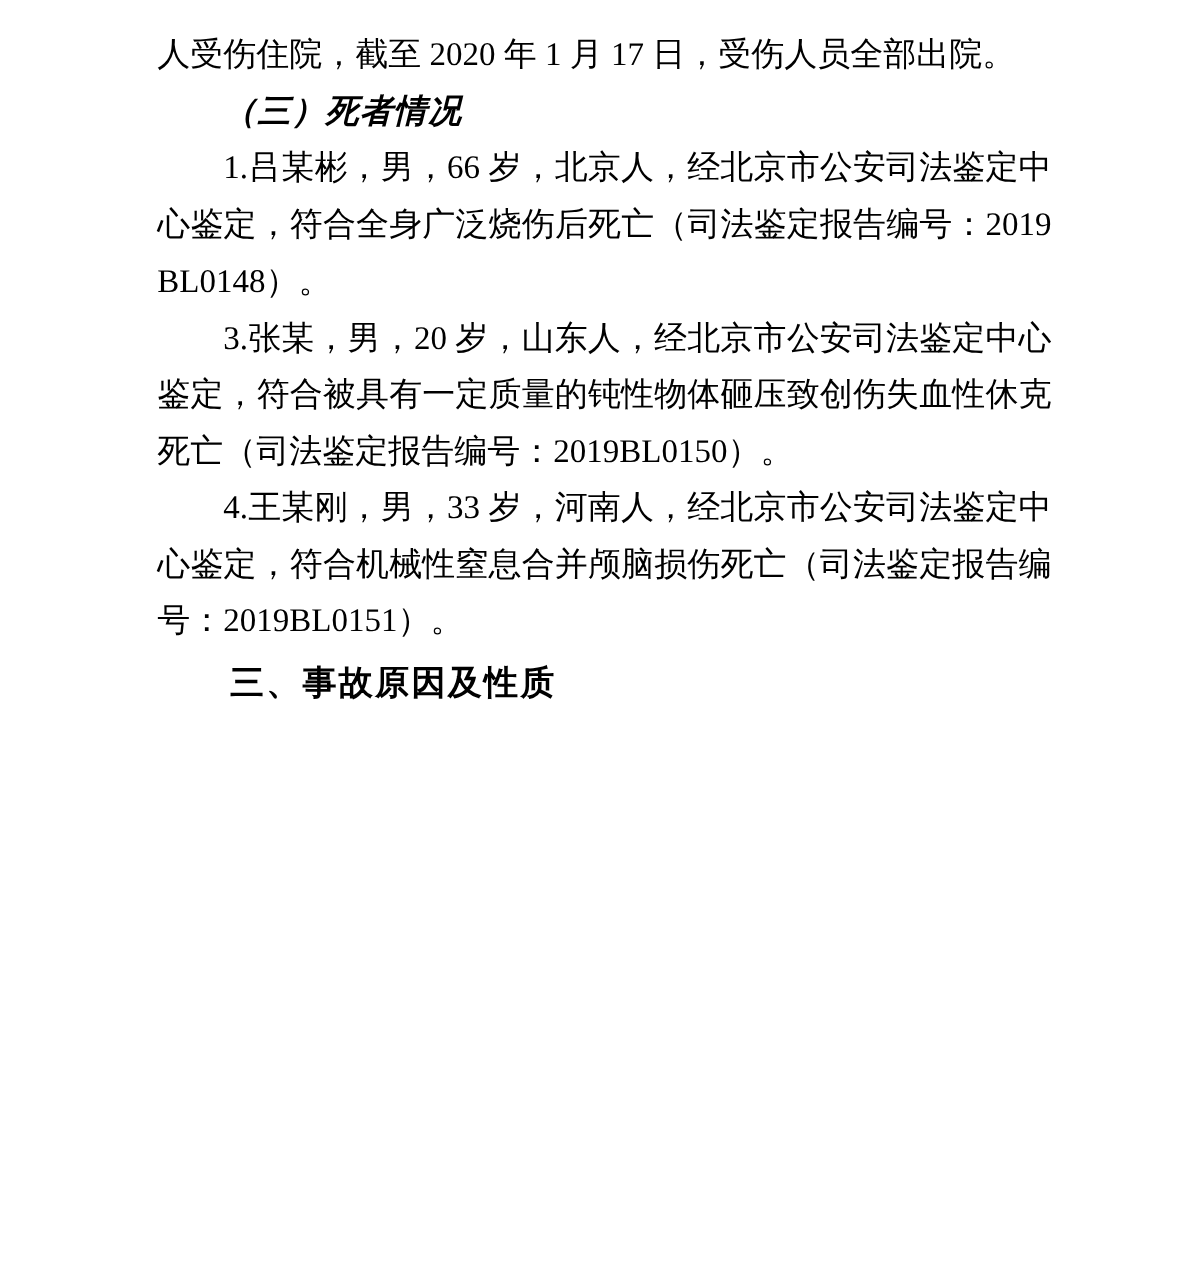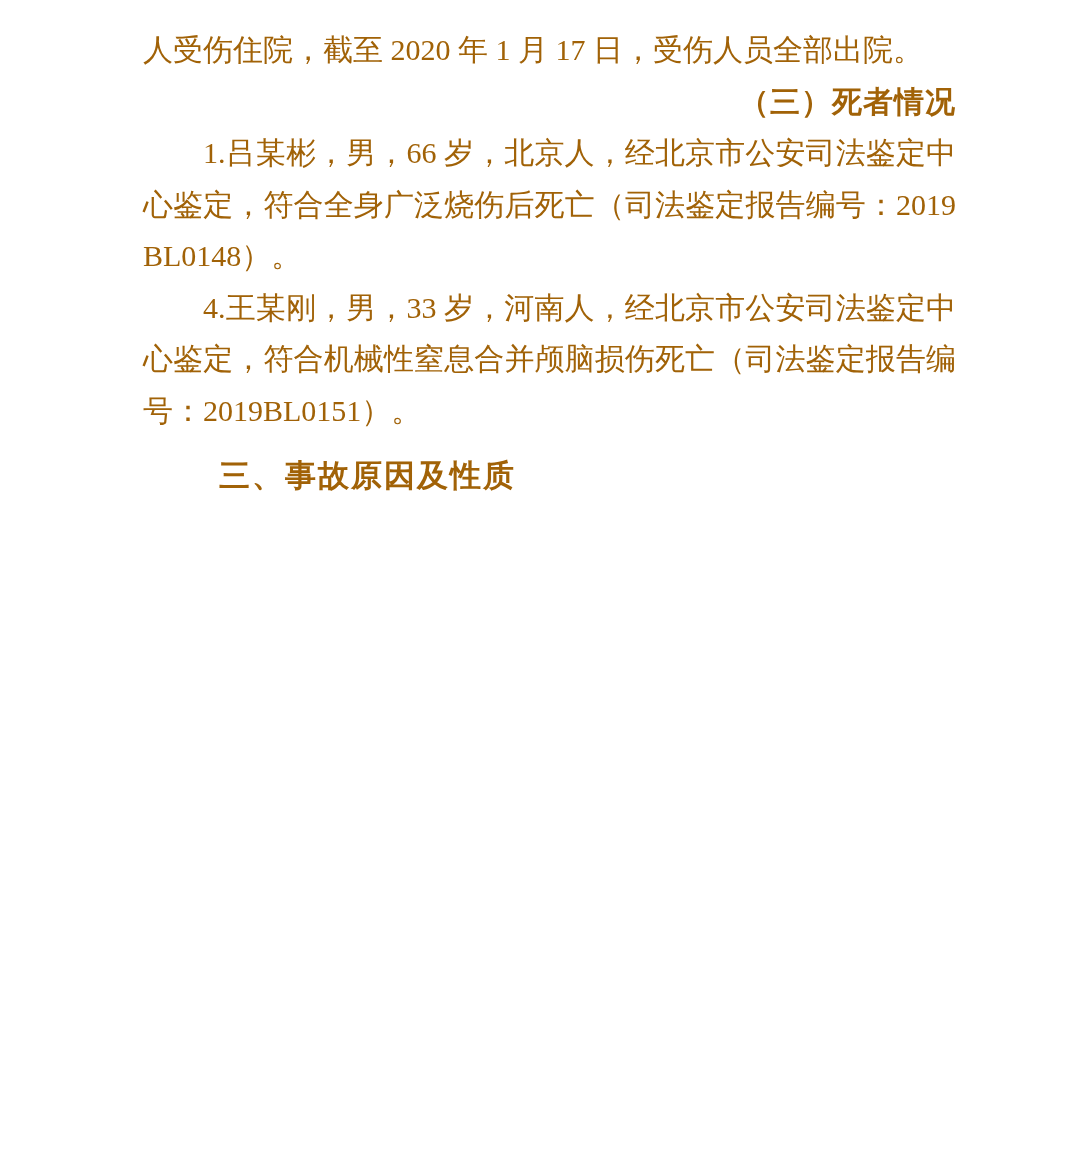--- a/index.html
+++ b/index.html
@@ -11,45 +11,45 @@
     position: relative;
     width: 1080px;
     height: 1156px;
     box-sizing: border-box;
     background: #ffffff;
     padding: 24px 124px 0 143px;
     overflow: hidden;
     font-family: "Liberation Serif", "DejaVu Serif", serif;
     font-size: 30px;
     line-height: 51.5px;
-    color: #a16207;
+    color: #000000;
   }
   .para {
     margin: 0;
     text-align: justify;
     text-justify: inter-ideograph;
     word-break: break-all;
   }
   .indent {
     text-indent: 2em;
   }
   .no-indent {
     text-indent: 0;
   }
   .heading-kai {
     margin: 0;
     font-size: 30px;
     line-height: 51.5px;
     font-weight: 600;
+    font-style: italic;
     text-indent: 2em;
     letter-spacing: 1px;
-    text-align: right;
   }
   .heading-hei {
-    margin: 14px;
+    margin: 4px;
     font-family: "Liberation Sans", "DejaVu Sans", sans-serif;
     font-size: 31px;
     line-height: 52px;
     font-weight: 700;
     text-indent: 2em;
     letter-spacing: 2px;
   }
 </style>
 </head>
 <body>
@@ -57,18 +57,19 @@
 <article class="page">
 
   <p class="para no-indent">人受伤住院，截至 2020 年 1 月 17 日，受伤人员全部出院。</p>
 
 
   <h3 class="heading-kai">（三）死者情况</h3>
 
   <p class="para indent">1.吕某彬，男，66 岁，北京人，经北京市公安司法鉴定中心鉴定，符合全身广泛烧伤后死亡（司法鉴定报告编号：2019BL0148）。</p>
 
 
+  <p class="para indent">3.张某，男，20 岁，山东人，经北京市公安司法鉴定中心鉴定，符合被具有一定质量的钝性物体砸压致创伤失血性休克死亡（司法鉴定报告编号：2019BL0150）。</p>
 
   <p class="para indent">4.王某刚，男，33 岁，河南人，经北京市公安司法鉴定中心鉴定，符合机械性窒息合并颅脑损伤死亡（司法鉴定报告编号：2019BL0151）。</p>
 
   <h2 class="heading-hei">三、事故原因及性质</h2>
 
 </article>
 
 </body></html>

